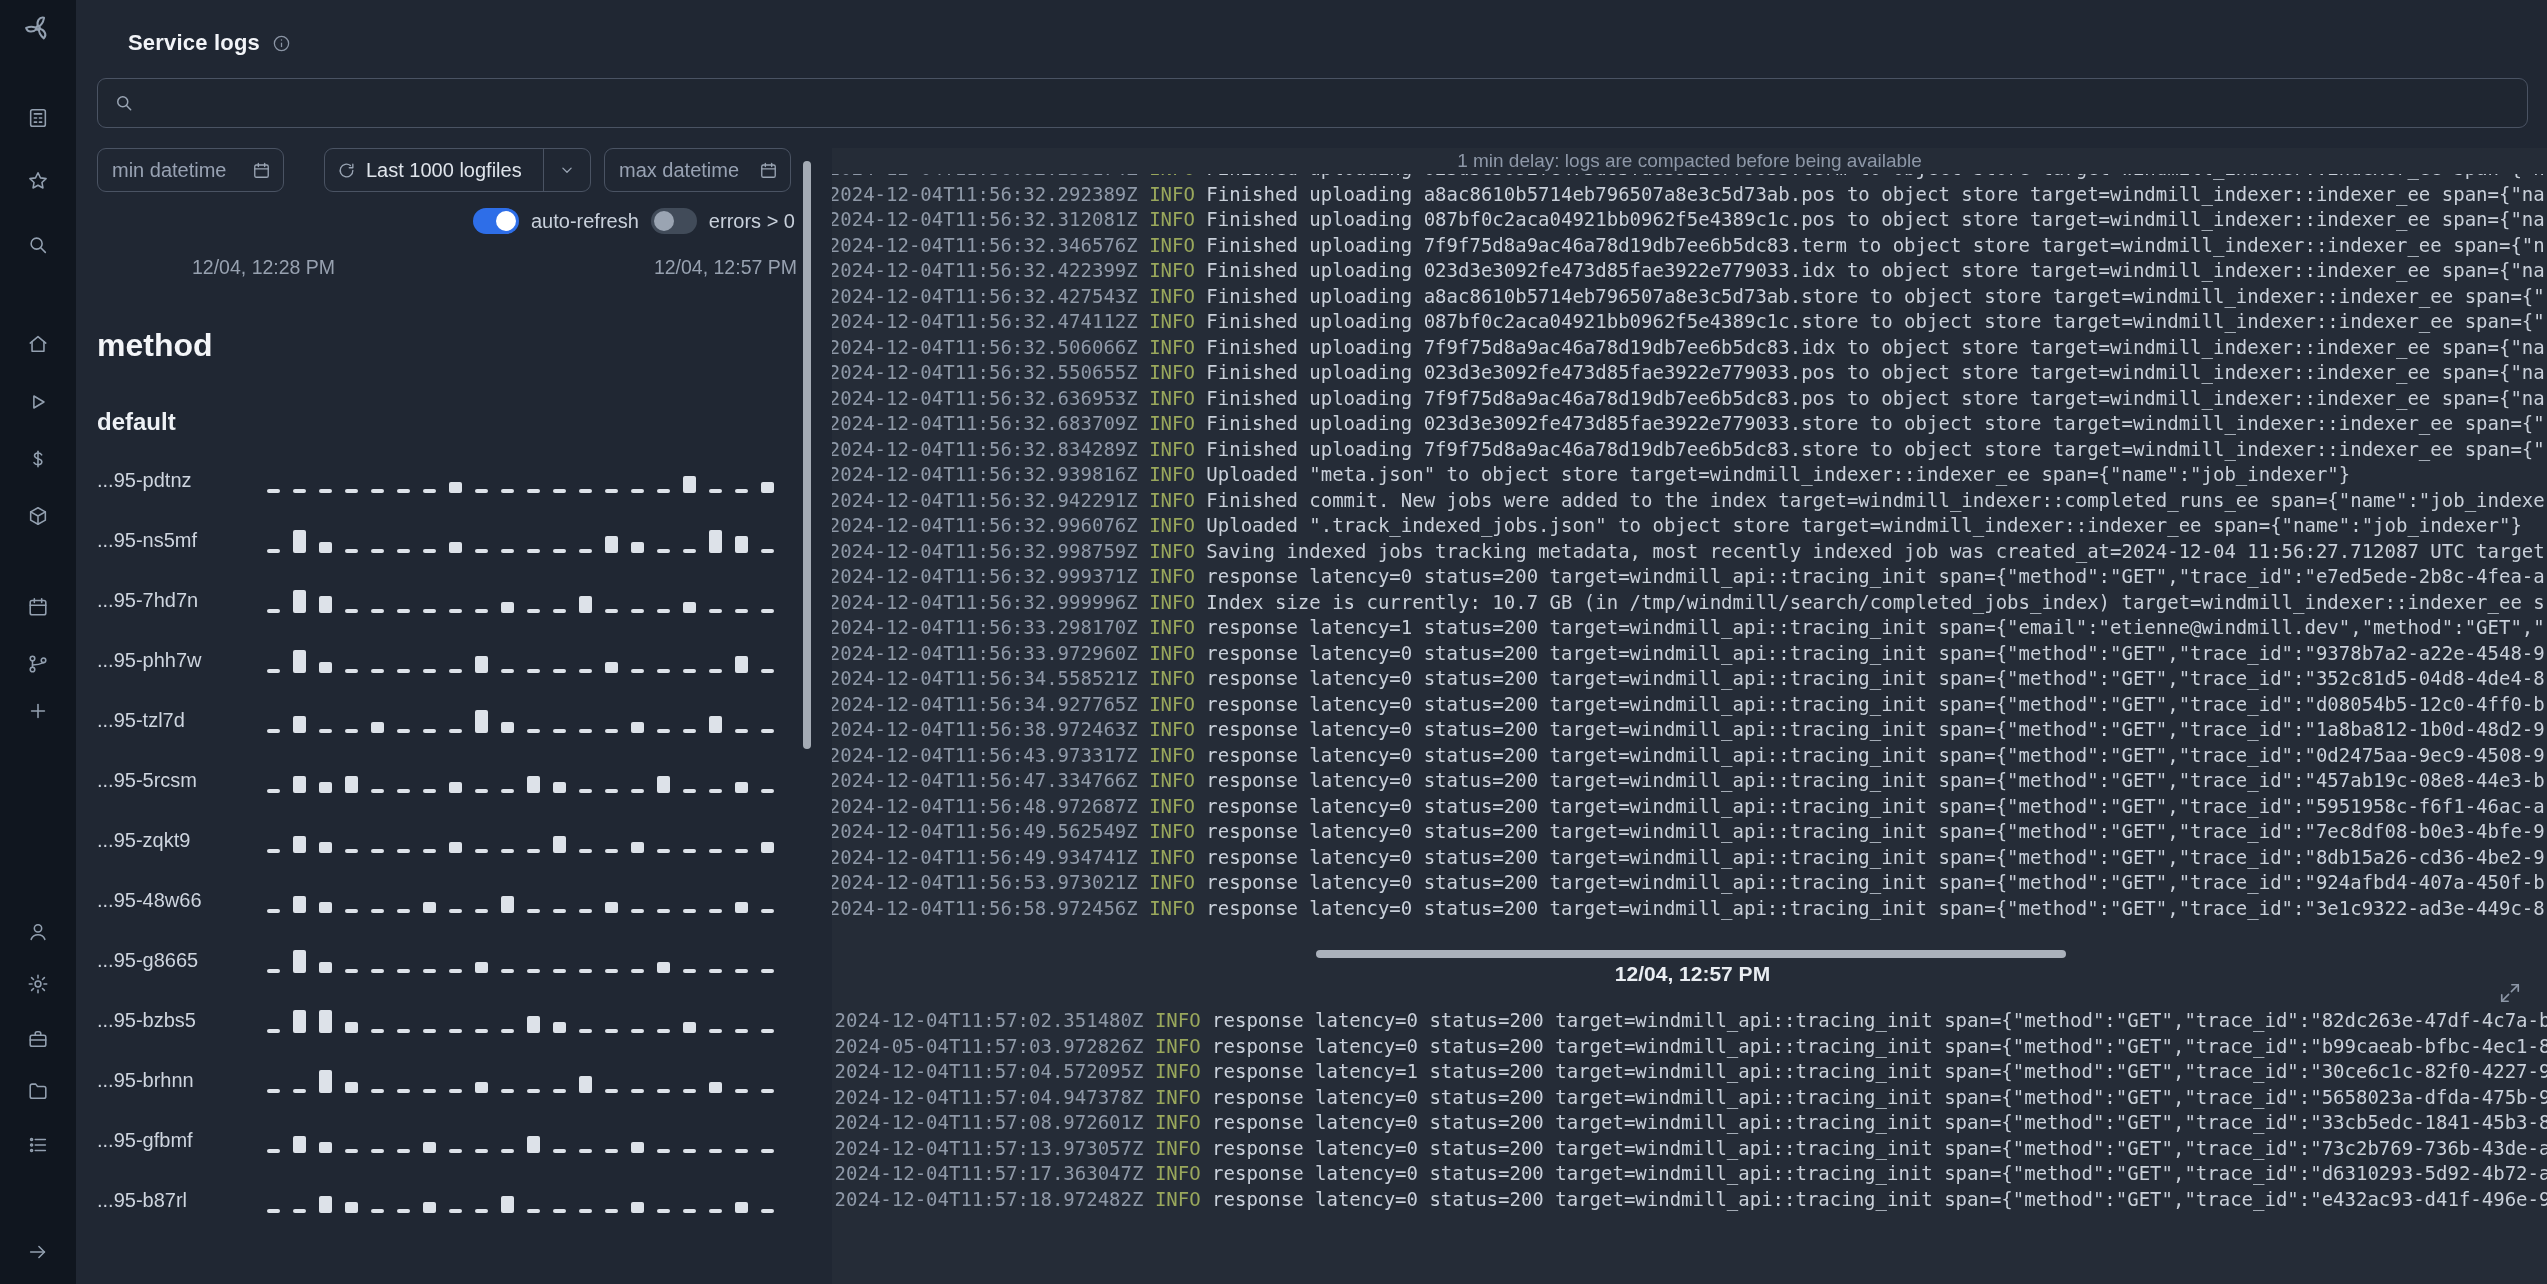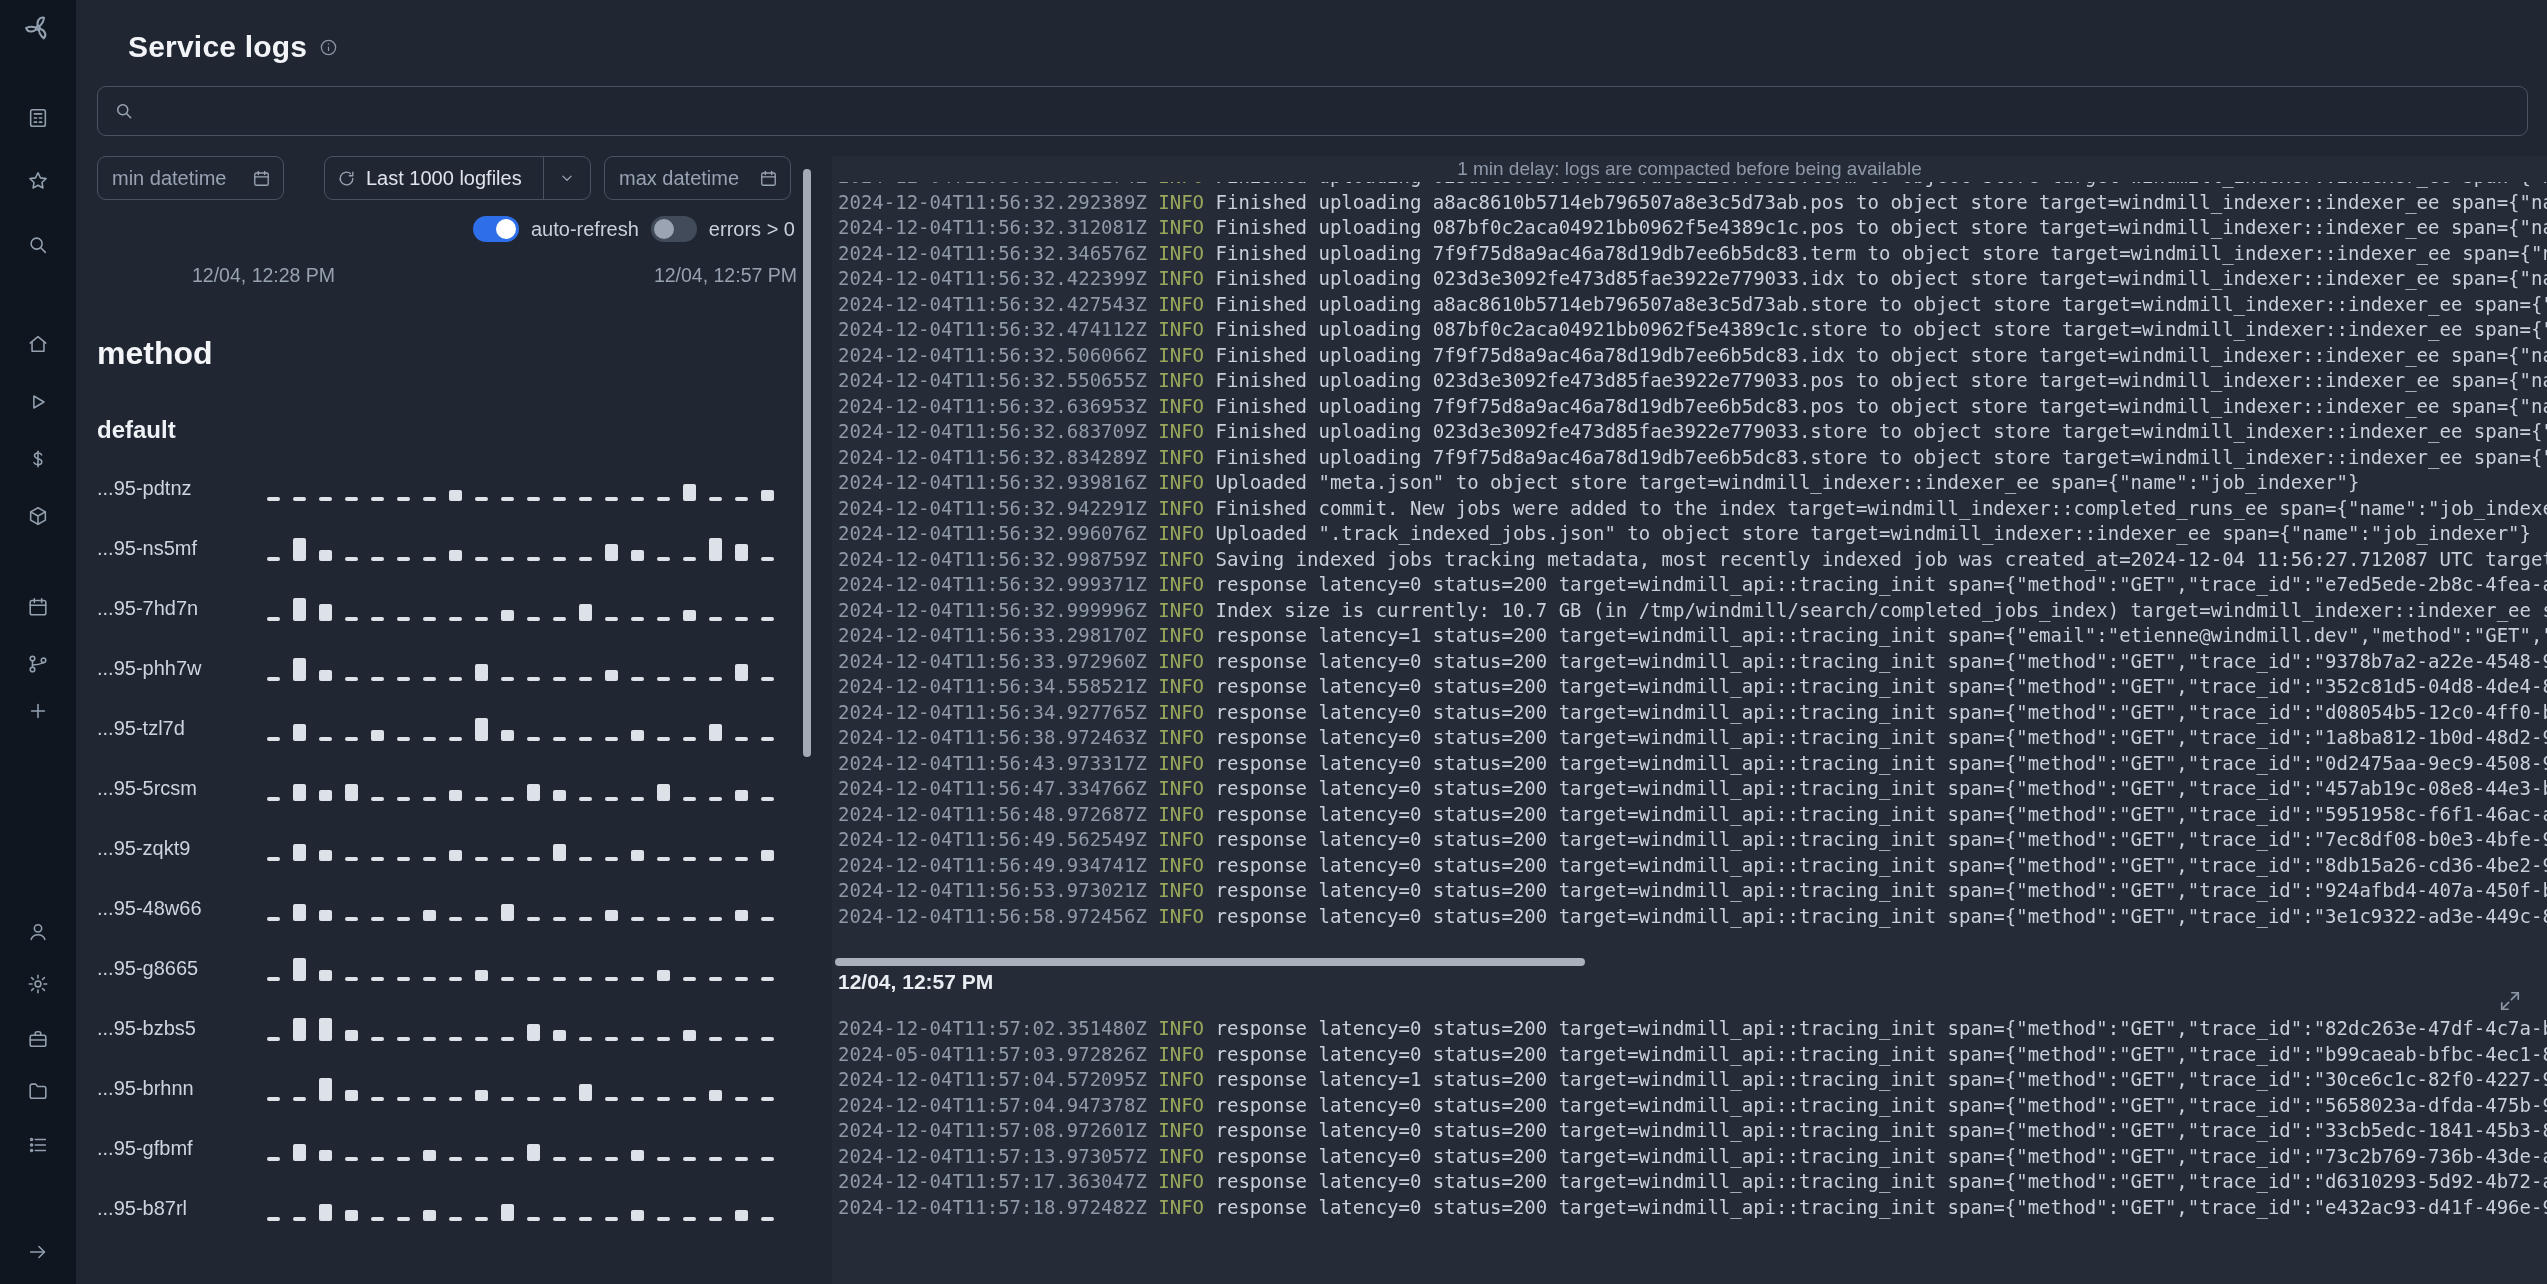--- a/index.html
+++ b/index.html
@@ -8,21 +8,21 @@
 
   
   .sidebar{width:76px;height:100%;background:#10161f;position:relative;flex:none;}
   .sb-icon{position:absolute;left:50%;transform:translateX(-50%);width:28px;height:28px;
     display:flex;align-items:center;justify-content:center;color:#93a0b0;cursor:pointer;}
   .sb-icon svg{stroke:currentColor;fill:none;stroke-width:1.7;stroke-linecap:round;stroke-linejoin:round;}
 
   
   .main{flex:1;display:flex;flex-direction:column;background:#202733;overflow:hidden;position:relative;min-width:0;}
   .hdr{display:flex;align-items:center;gap:12px;padding:30px 0 0 52px;flex:none;}
-  .hdr-title{font-size:30px;font-weight:700;color:#f2f4f8;letter-spacing:.2px;}
+  .hdr-title{font-size:22px;font-weight:700;color:#f2f4f8;letter-spacing:.2px;}
   .info-ic{color:#8b95a5;display:flex;}
   .info-ic svg{stroke:currentColor;fill:none;stroke-width:1.6;}
 
   .searchbar{margin:22px 19px 0 21px;height:48px;border:1px solid #4a5363;border-radius:9px;
     display:flex;align-items:center;gap:12px;padding:0 16px;background:#1f2631;flex:none;}
   .searchbar svg{stroke:#9aa5b4;fill:none;stroke-width:1.8;stroke-linecap:round;flex:none;}
   .searchbar input{flex:1;background:transparent;border:none;outline:none;color:#e5e9ef;font-size:20px;font-family:"Liberation Sans",sans-serif;}
 
   .content{flex:1;display:flex;margin-top:20px;position:relative;min-height:0;}
 
@@ -53,21 +53,21 @@
   .group-heading{margin-top:44px;font-size:24px;font-weight:700;color:#eef1f5;}
   .workers-list{margin-top:14px;}
   .worker-row{height:60px;display:flex;align-items:center;cursor:pointer;}
   .worker-name{width:170px;color:#ced5df;font-size:20px;white-space:nowrap;overflow:hidden;flex:none;}
   .spark{flex:1;display:flex;align-items:flex-end;gap:13px;height:26px;}
   .spark .bar{width:13px;background:#dde2e9;border-radius:2px;flex:none;}
 
   .v-scroll{position:absolute;left:727px;top:13px;width:8px;height:588px;border-radius:4px;background:#b3bac3;opacity:.9;cursor:pointer;}
 
   
-  .log-col{flex:1;margin-left:35px;background:#252c37;position:relative;min-width:0;display:flex;flex-direction:column;overflow:hidden;}
+  .log-col{flex:1;margin-left:35px;background:#252c37;position:relative;min-width:0;display:flex;flex-direction:column;overflow:hidden;align-items:center;}
   .delay-notice{flex:none;height:24px;margin-top:2px;text-align:center;color:#8e98a8;font-size:19px;}
   .log-block{font-family:"DejaVu Sans Mono",monospace;font-size:19px;line-height:25.5px;
     white-space:nowrap;overflow:hidden;padding-left:6px;flex:none;}
   #log-block-1{height:772px;}
   .log-line{white-space:nowrap;}
   .log-line.clip{margin-top:-18px;}
   .log-line .ts{color:#8f99a8;}
   .log-line .lvl{color:#9aa85c;}
   .log-line .msg{color:#c9d0da;}
   .h-scroll{flex:none;margin:4px 0 0 3px;width:750px;height:8px;border-radius:4px;background:#aab1bb;cursor:pointer;}

